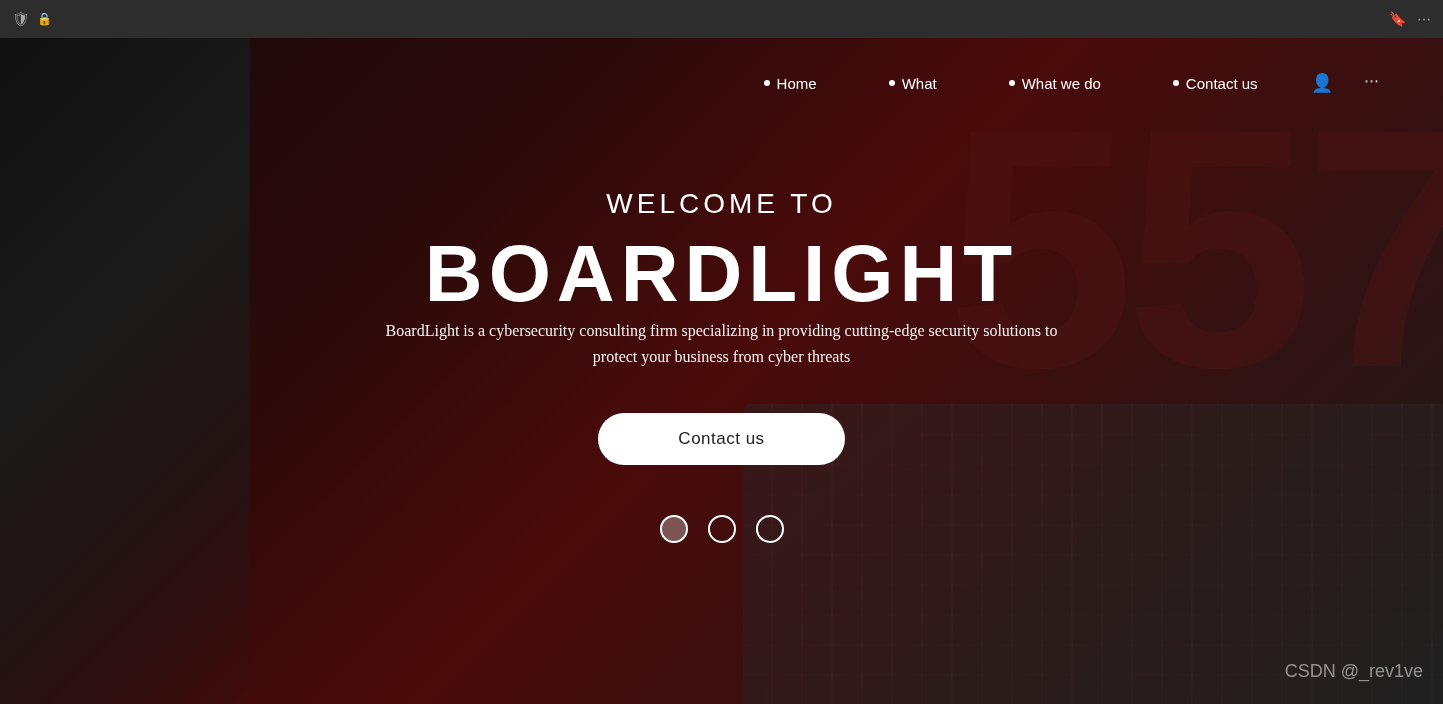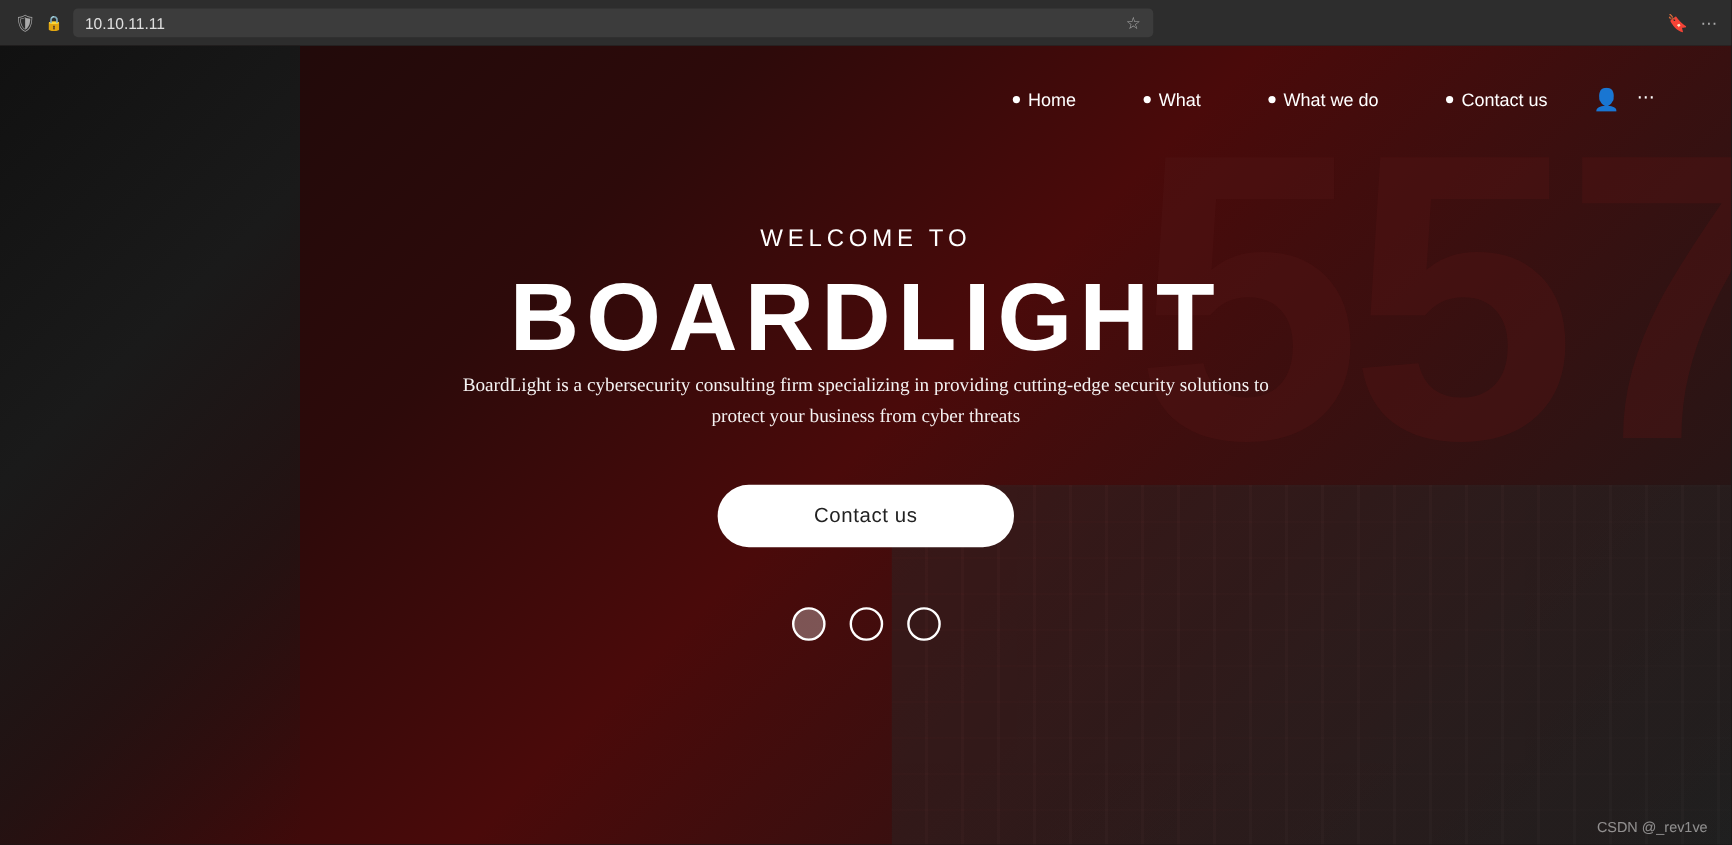--- a/index.html
+++ b/index.html
@@ -119,21 +119,21 @@
       background: linear-gradient(135deg, #111 0%, #1a1a1a 40%, transparent 100%);
     }
 
     
     .navbar {
       position: relative;
       z-index: 10;
       display: flex;
       justify-content: flex-end;
       padding: 28px 60px 28px 0;
-      gap: 0;
+      gap: 16px;
     }
 
     .nav-item {
       color: #ffffff;
       font-size: 15px;
       font-weight: 400;
       padding: 6px 28px;
       cursor: pointer;
       display: flex;
       align-items: center;
@@ -170,21 +170,21 @@
       display: flex;
       flex-direction: column;
       align-items: center;
       justify-content: center;
       text-align: center;
       padding-top: 60px;
     }
 
     .hero-welcome {
       color: #ffffff;
-      font-size: 20px;
+      font-size: 28px;
       font-weight: 400;
       letter-spacing: 4px;
       text-transform: uppercase;
       margin-bottom: 10px;
     }
 
     .hero-title {
       color: #ffffff;
       font-size: 80px;
       font-weight: 700;
@@ -236,37 +236,33 @@
       cursor: pointer;
     }
 
     .carousel-dot.active {
       background: rgba(255,255,255,0.3);
     }
 
     
     .watermark {
       position: absolute;
-      bottom: 8px;
+      bottom: 22px;
       right: 20px;
       color: rgba(255,255,255,0.5);
-      font-size: 12px;
+      font-size: 18px;
       z-index: 10;
     }
   </style>
 </head>
 <body>
 
 <div class="browser-chrome">
   <span class="browser-shield-icon">🛡</span>
   <span class="browser-lock-icon">🔒</span>
-  <div class="browser-url-bar">
-    <span>10.10.11.11</span>
-    <span class="browser-star-icon">☆</span>
-  </div>
   <div class="browser-actions">
     <span>🔖</span>
     <span>⋯</span>
   </div>
 </div>
 
 <div class="website">
 
   <div class="hero-bg"></div>
   <div class="left-dark"></div>

